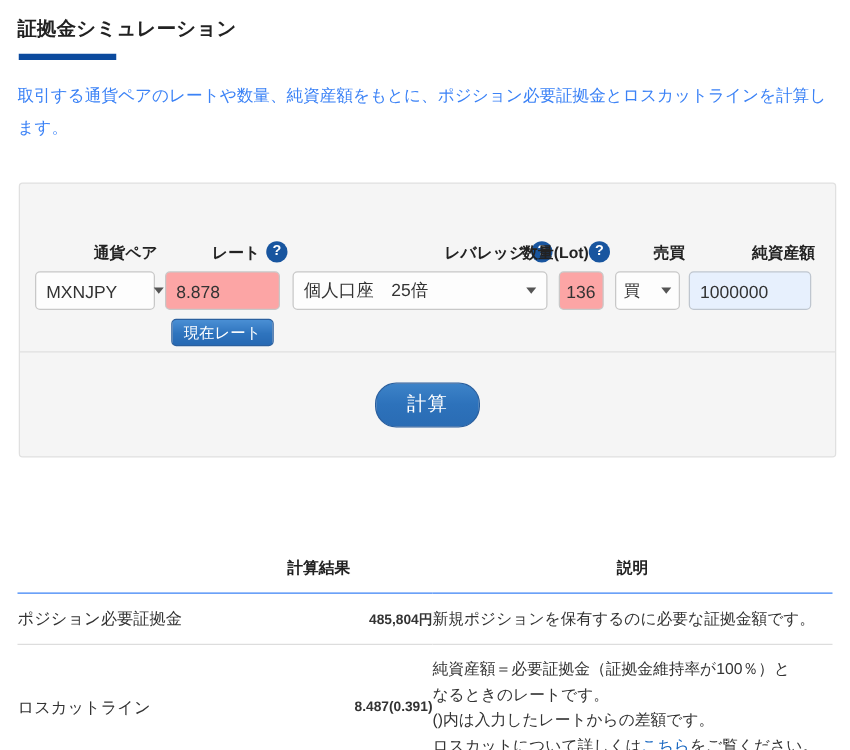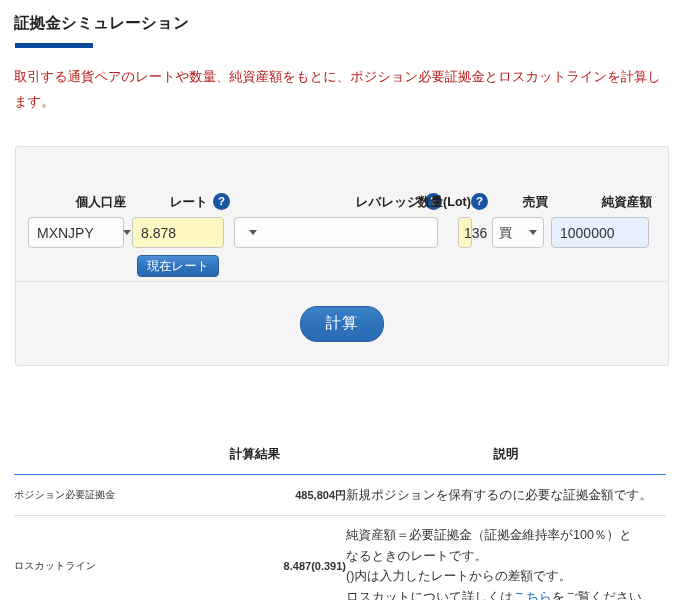--- a/index.html
+++ b/index.html
@@ -37,21 +37,21 @@
     height: 5px;
     background: #0b4a9e;
     margin: 9px 0 0 15px;
   }
 
   .lead {
     margin: 0;
     padding: 17px 14px 0 14px;
     font-size: 13.3px;
     line-height: 1.85;
-    color: #b91c1c;
+    color: #3b82f6;
   }
 
   
   .panel {
     position: absolute;
     left: 15px;
     top: 146px;
     width: 654px;
     box-sizing: border-box;
     background: #f5f5f5;
@@ -124,21 +124,21 @@
   .fi-lev    { width: 212px; }
   .fi-qty    { width: 46px; }
   .fi-side   { width: 60px; }
   .fi-equity { width: 104px; }
 
   .ctl {
     box-sizing: border-box;
     height: 31px;
     border: 1px solid #c8c8c8;
     border-radius: 4px;
-    background: #fef9c3;
+    background: #fca5a5;
     font-size: 14px;
     color: #333333;
     font-family: "Liberation Sans", "DejaVu Sans", sans-serif;
     display: flex;
     align-items: center;
     padding: 0 8px;
     outline: none;
   }
   .sel {
     justify-content: space-between;
@@ -151,21 +151,21 @@
     border-left: 4.5px solid transparent;
     border-right: 4.5px solid transparent;
     border-top: 5px solid #555555;
     margin-left: 6px;
     flex: none;
   }
   .sel-pair   { width: 96px; gap: 23px; }
   .sel-lev    { width: 204px; }
   .sel-side   { width: 52px; padding: 0 6px; }
   .in-rate    { width: 92px; }
-  .in-qty     { width: 14px; padding: 0 5px; }
+  .in-qty     { width: 36px; padding: 0 5px; }
   .in-equity  { width: 98px; background: #e7f0fd; border-color: #bfc6cf; }
 
   .sel-side .txt { font-size: 13px; }
 
   .current-rate-btn {
     margin-top: 7px;
     box-sizing: border-box;
     height: 22px;
     padding: 0 9px;
     display: inline-flex;
@@ -228,21 +228,21 @@
   .th-result { width: 182px; }
   .th-desc   { width: 320px; }
 
   .results tbody tr { border-bottom: 1px solid #dddddd; }
   .results td {
     padding: 10px 0;
     vertical-align: middle;
     color: #333333;
   }
   .td-name {
-    font-size: 10px;
+    font-size: 13px;
     padding-left: 3px;
   }
   .td-value {
     text-align: right;
     font-weight: bold;
     font-size: 11px;
     color: #1a1a1a;
     padding-right: 6px;
     white-space: nowrap;
   }
@@ -269,21 +269,21 @@
 
   <p class="lead">取引する通貨ペアのレートや数量、純資産額をもとに、ポジション必要証拠金とロスカットラインを計算します。</p>
 
   <div class="panel">
 
     <div class="panel-top">
 
       <div class="field-head-row">
         <div class="fh fh-pair">
           <span class="lbl-line">
-              <span>個人口座</span>
+              <span>通貨ペア</span>
             </span>
         </div>
         <div class="fh fh-rate">
           <span class="lbl-line">
             <span>レート</span>
             <span class="help-icon">?</span>
           </span>
         </div>
         <div class="fh fh-lev">
           <span class="lbl-line">
@@ -321,20 +321,21 @@
 
         <div class="fi fi-rate">
           <div class="ctl in-rate">
             <span class="txt">8.878</span>
           </div>
           <div class="current-rate-btn">現在レート</div>
         </div>
 
         <div class="fi fi-lev">
           <div class="ctl sel sel-lev">
+            <span class="txt">個人口座　25倍</span>
             <span class="caret"></span>
           </div>
         </div>
 
         <div class="fi fi-qty">
           <div class="ctl in-qty">
             <span class="txt">136</span>
           </div>
         </div>
 

